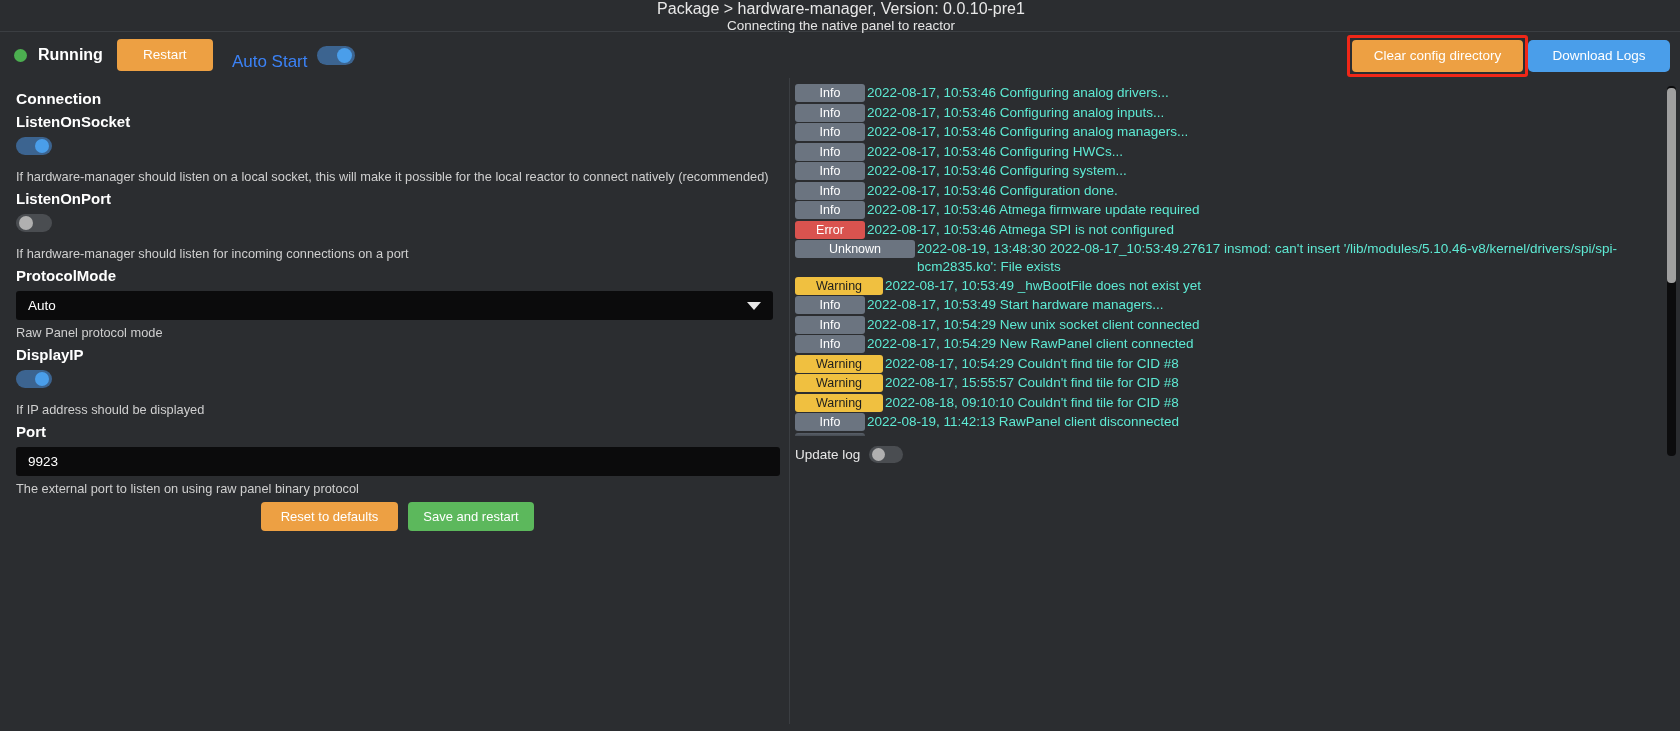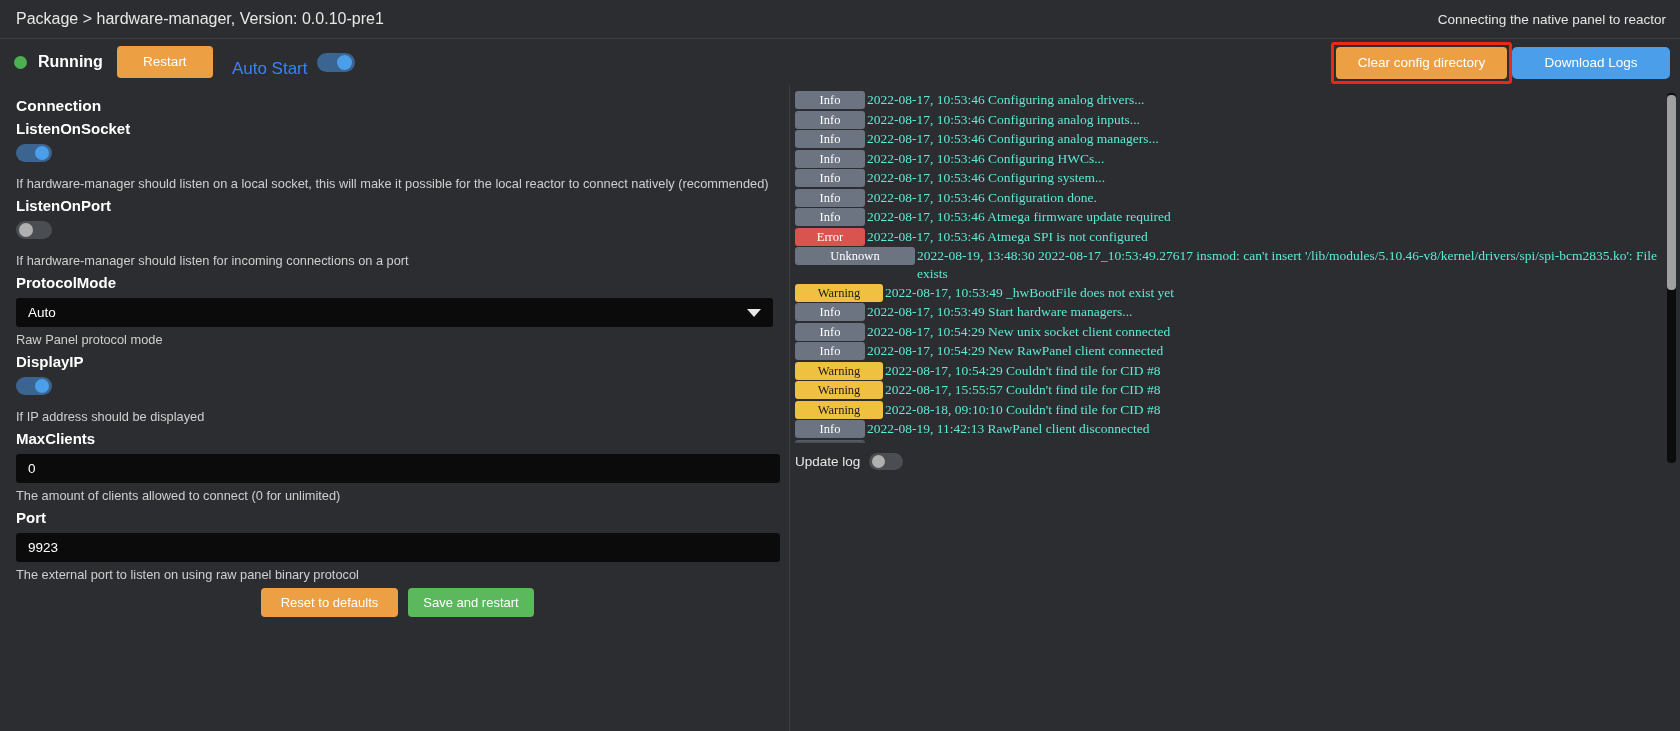--- a/index.html
+++ b/index.html
@@ -7,27 +7,28 @@
     width: 1680px; height: 731px;
     background: #2b2d30;
     font-family: "Liberation Sans", sans-serif;
     color: #e8e8e8;
     overflow: hidden;
   }
   body { position: relative; }
 
   
   .topbar {
-    height: 39px;
+    height: 32px;
     display: flex;
     align-items: center;
     justify-content: space-between;
     padding: 0 14px 0 16px;
     border-bottom: 1px solid #3b3e42;
     background: #2b2d30;
+    flex-direction: column;
   }
   .conn-status { font-size: 13.5px; color: #e6e6e6; white-space: nowrap; }
 
   
   .actionbar {
     height: 46px;
     display: flex;
     align-items: center;
     padding: 0 14px 0 14px;
     position: relative;
@@ -72,21 +73,21 @@
     position: absolute; right: 10px; top: 3px;
     display: flex; align-items: center; gap: 0;
   }
   .highlight-box {
     border: 3px solid #f02718;
     border-radius: 3px;
     padding: 2px;
     display: inline-flex;
   }
   .btn-clearcfg { width: 171px; padding: 9px 10px; font-size: 13.5px; }
-  .btn-dl { width: 158px; padding: 9px 10px; font-size: 13.5px; border-radius: 5px; }
+  .btn-dl { width: 142px; padding: 9px 10px; font-size: 13.5px; border-radius: 5px; }
 
   
   .main {
     display: flex;
     height: calc(731px - 39px - 46px);
   }
 
   
   .settings {
     width: 790px;
@@ -145,21 +146,20 @@
     flex: 1 1 auto;
     position: relative;
     padding: 8px 0 0 0;
     overflow: hidden;
   }
   .log-scroll {
     position: absolute;
     left: 5px; right: 23px; top: 6px;
     height: 352px;
     overflow: hidden;
-    font-family: Liberation Serif, serif;
   }
   .log-row {
     display: flex;
     align-items: flex-start;
     margin-bottom: 1.5px;
     font-size: 13.5px;
     line-height: 17.5px;
   }
   .level-badge {
     flex: 0 0 auto;
@@ -278,25 +278,20 @@
       <div class="field-label">DisplayIP</div>
       <div class="toggle-row">
         <div class="toggle">
             <span class="knob"></span>
           </div>
       </div>
       <div class="field-help">If IP address should be displayed</div>
     </div>
 
 
-    <div>
-      <div class="field-label">MaxClients</div>
-      <input class="text-input" type="text" value="0" style="">
-      <div class="field-help">The amount of clients allowed to connect (0 for unlimited)</div>
-    </div>
 
     <div>
       <div class="field-label">Port</div>
       <input class="text-input" type="text" value="9923" style="">
       <div class="field-help">The external port to listen on using raw panel binary protocol</div>
     </div>
 
     <div class="form-buttons">
       <button class="btn btn-reset">Reset to defaults</button>
       <button class="btn btn-save">Save and restart</button>

